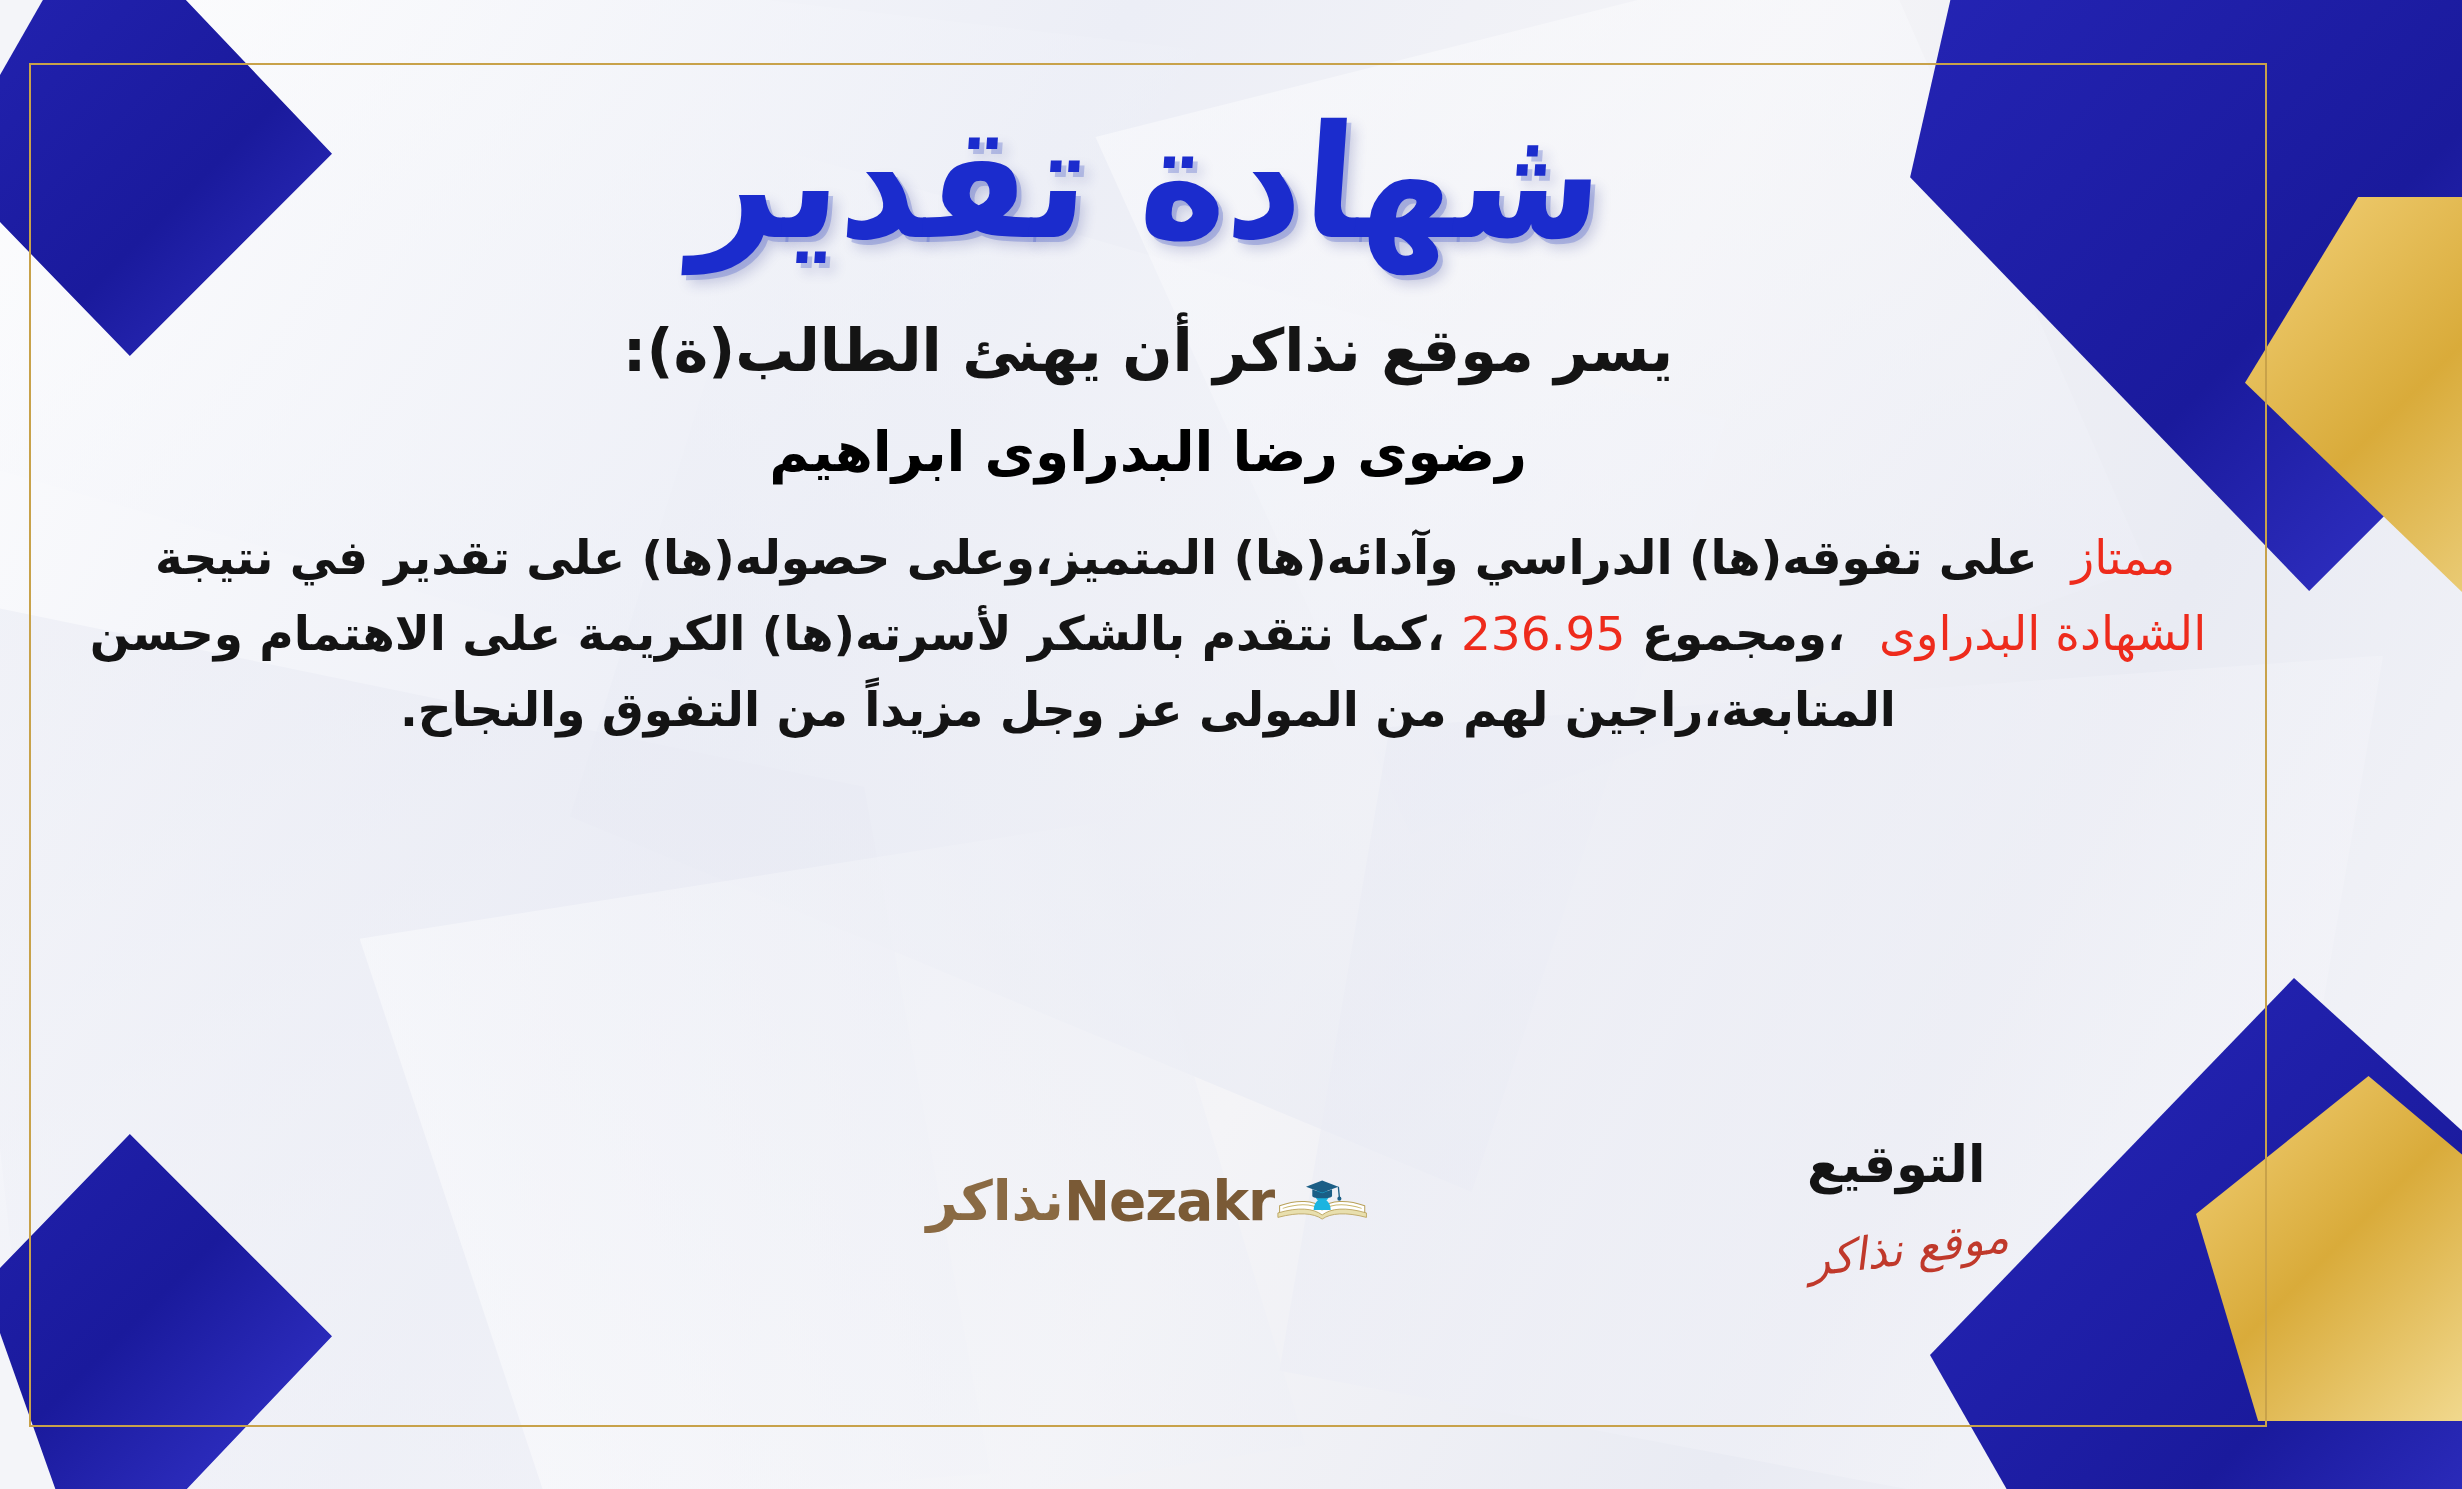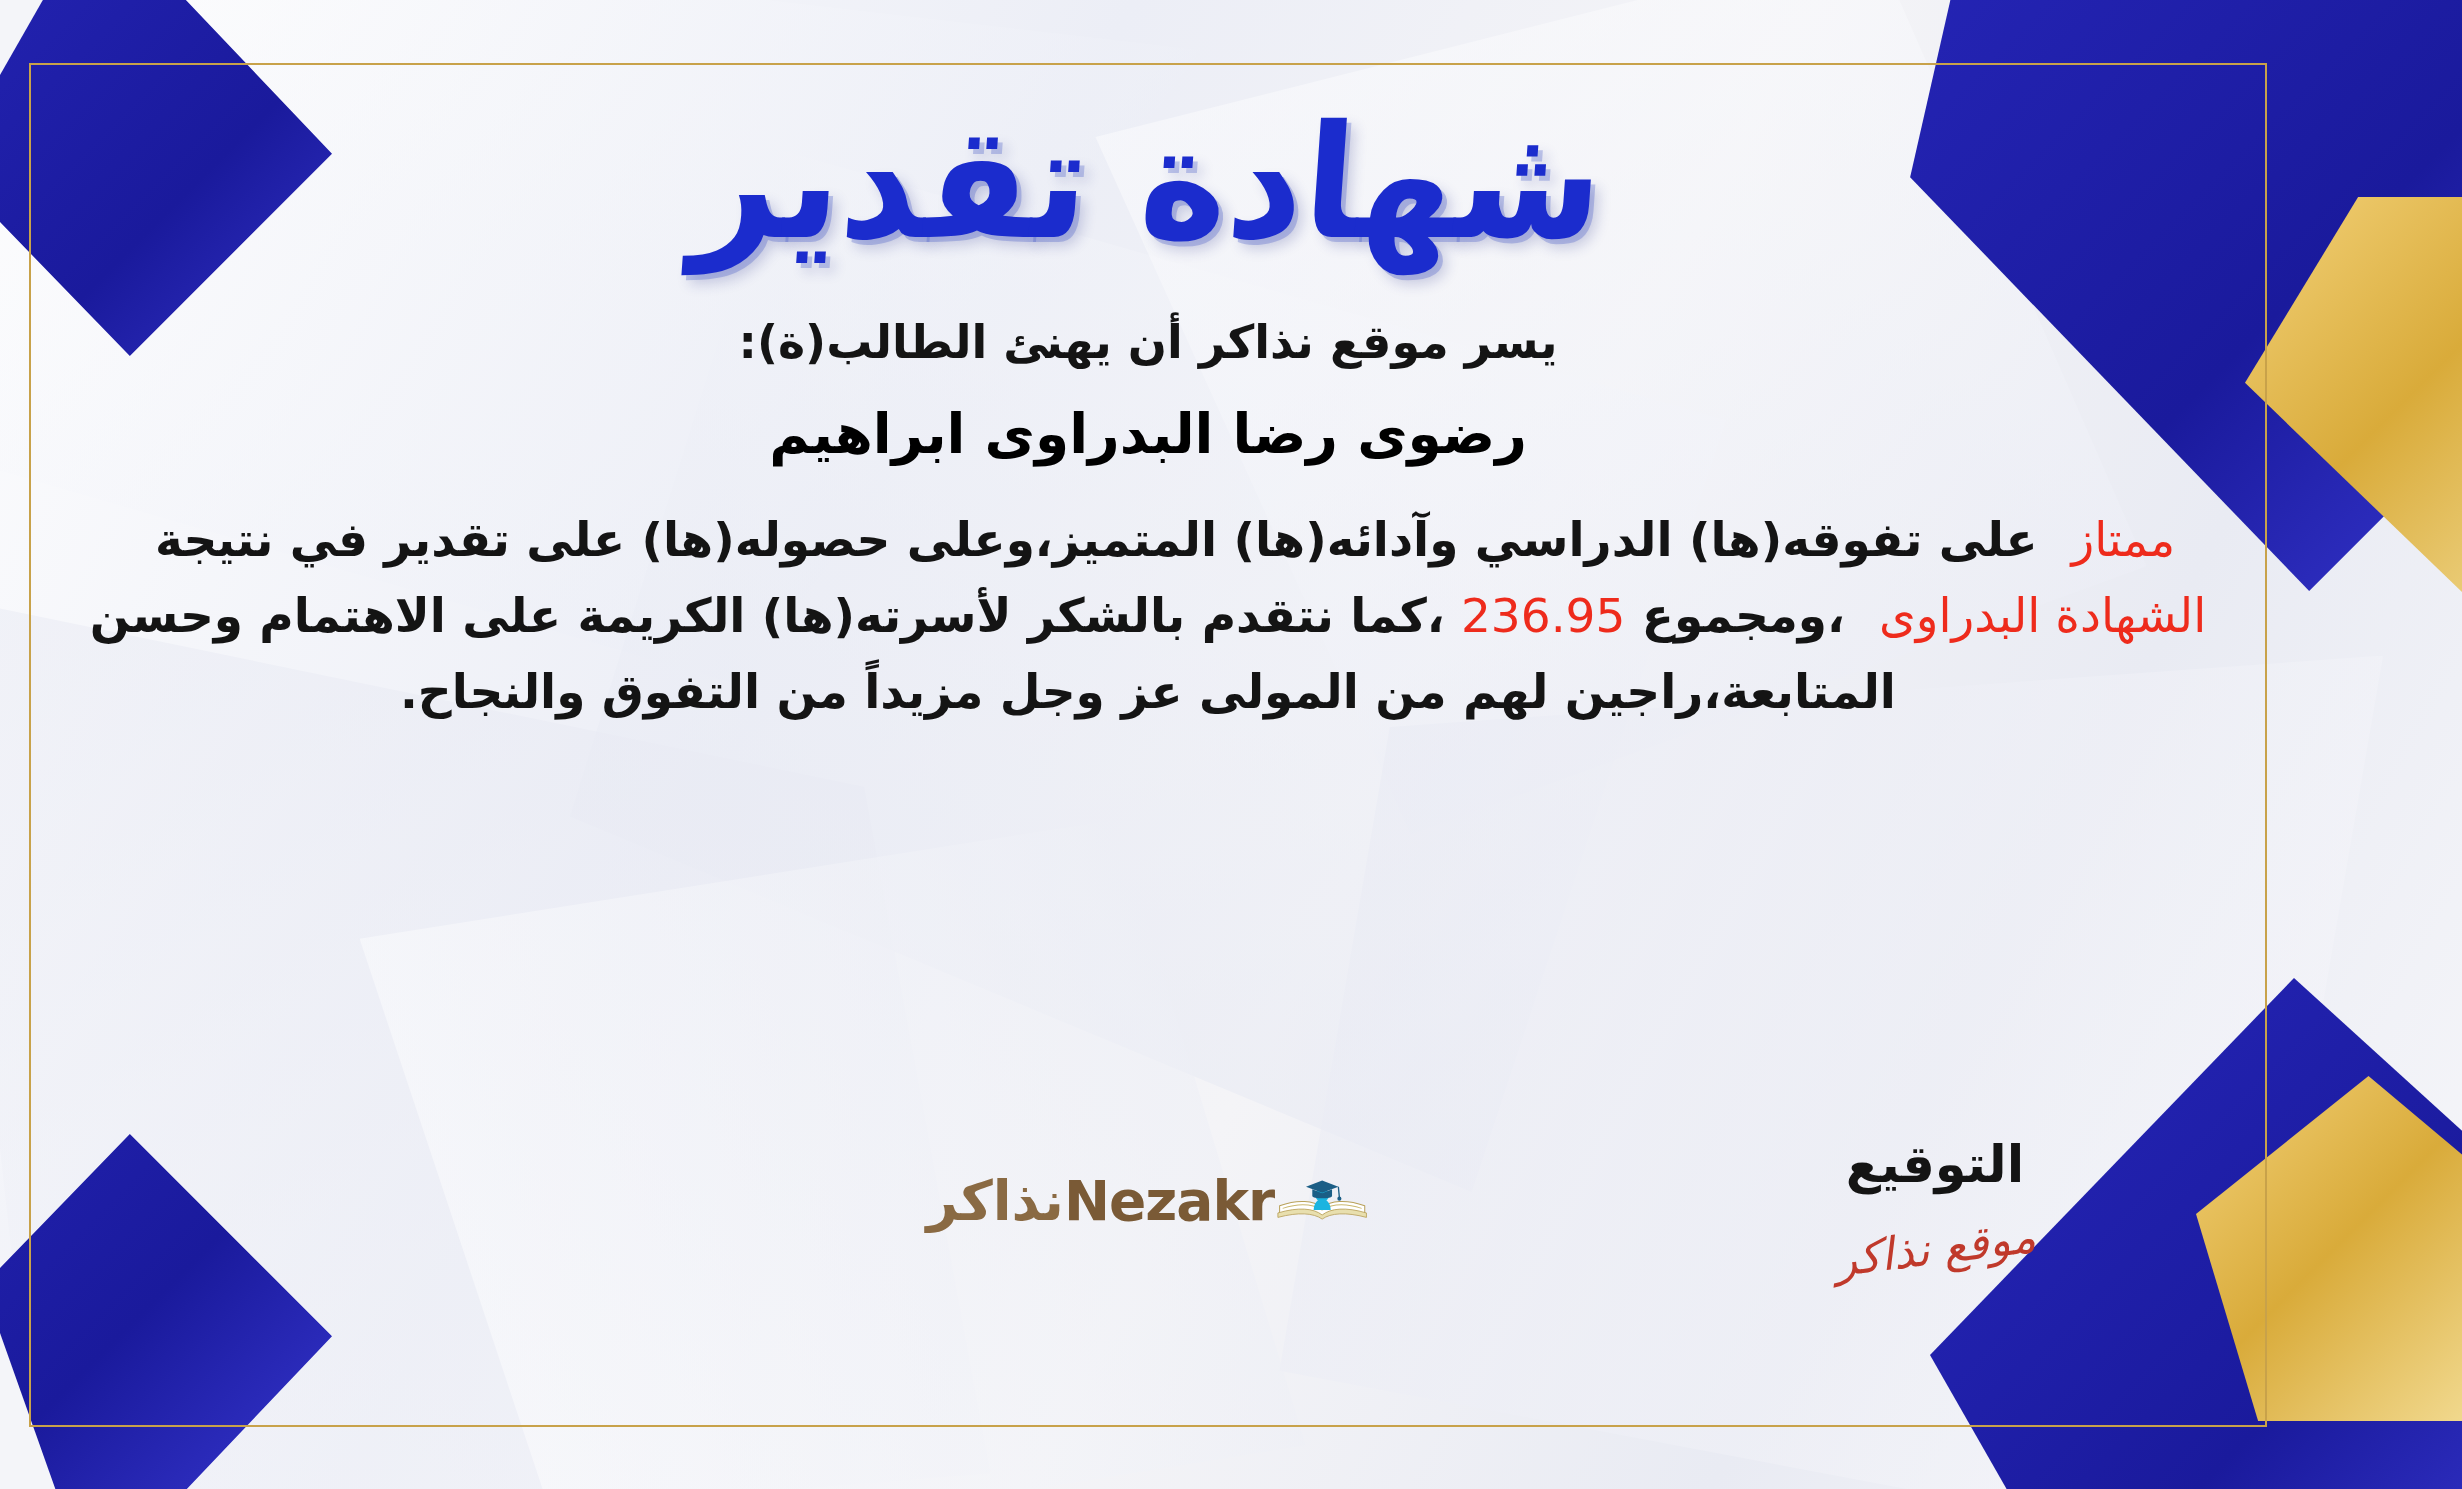--- a/index.html
+++ b/index.html
@@ -177,21 +177,21 @@
     color: #1b2ccd;
     letter-spacing: -3px;
     text-shadow:
       4.9px 4.9px 0 rgba(70,90,200,.30),
       8.9px 8.9px 12.8px rgba(40,50,140,.22);
     transform: skewX(-4deg) scaleY(1.06);
   }
 
   .line-intro {
     margin-top: 29.5px;
-    font-size: 46px;
+    font-size: 59px;
     font-weight: 700;
     color: #141414;
     line-height: 1.35;
   }
 
   .student-name {
     margin-top: 25.6px;
     font-size: 55px;
     font-weight: 700;
     color: #000000;
@@ -217,21 +217,21 @@
     margin-top: auto;
     margin-bottom: 19.7px;
     position: relative;
     height: 276px;
   }
 
   .signature-block {
     position: absolute;
     right: 187px;
     top: 14.8px;
-    text-align: center;
+    text-align: left;
     width: 256px;
   }
   .signature-label {
     font-size: 51px;
     font-weight: 700;
     color: #141414;
   }
   .signature-script {
     margin-top: 27.6px;
     font-size: 45px;

